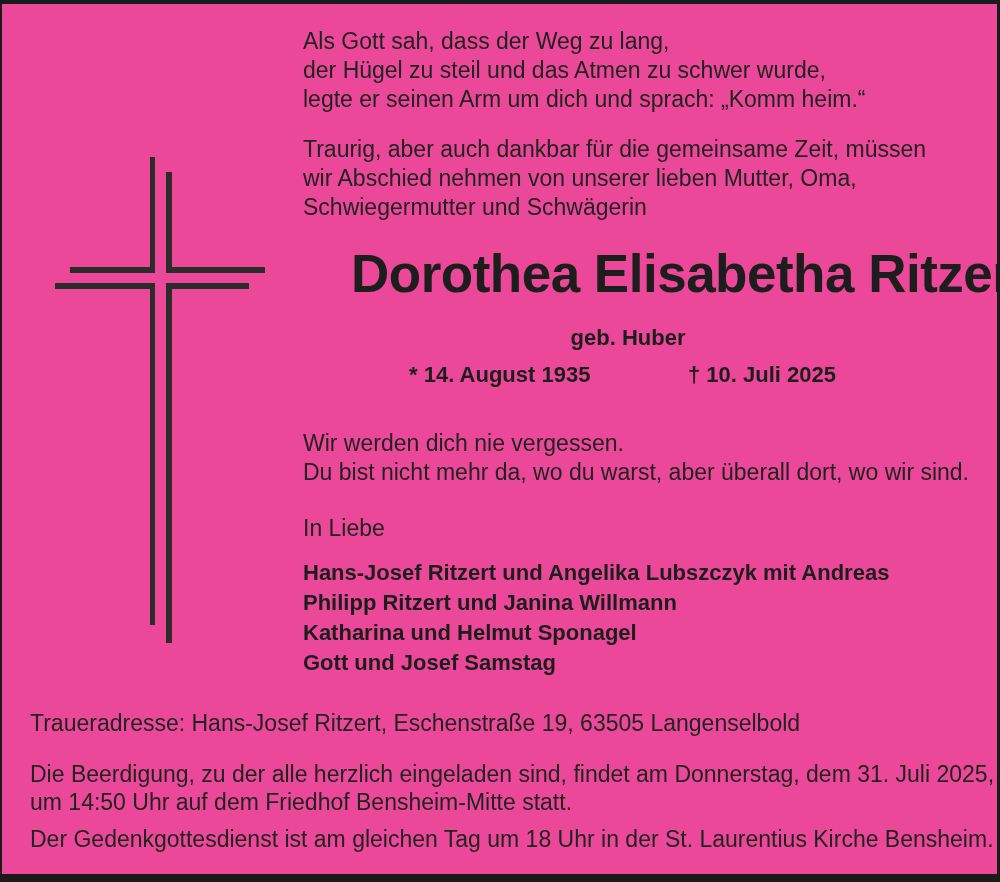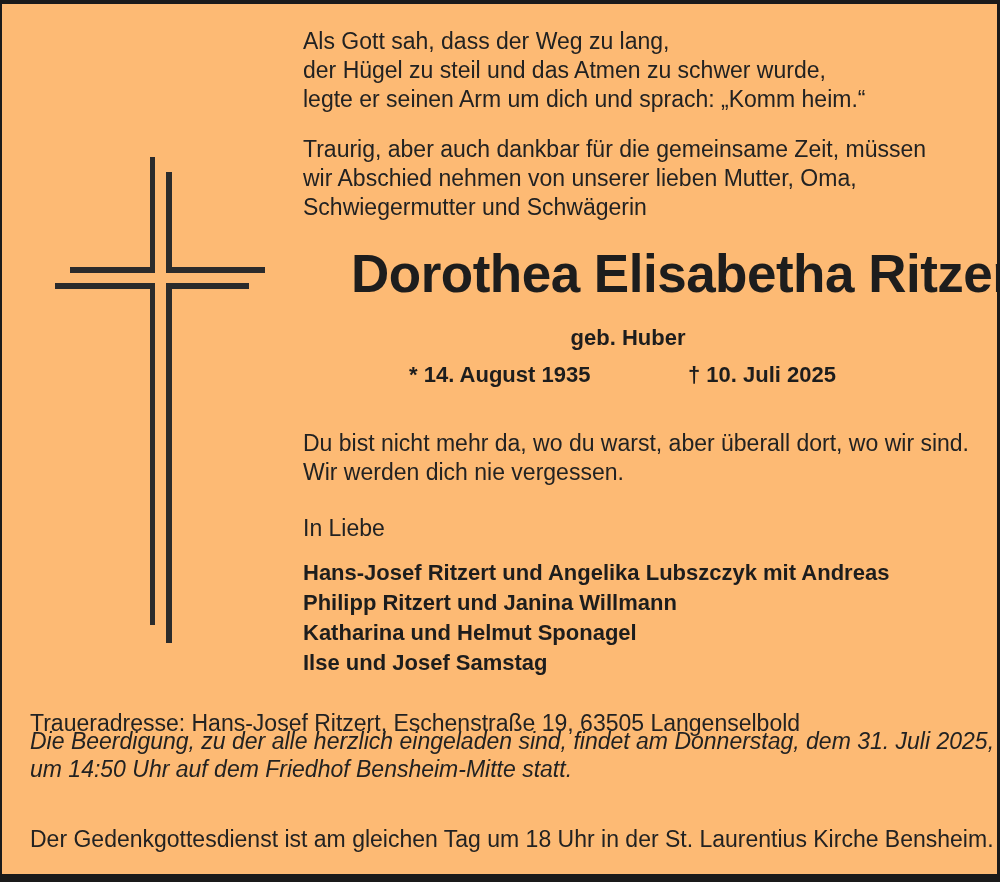--- a/index.html
+++ b/index.html
@@ -11,21 +11,21 @@
     width: 1000px;
     height: 882px;
     position: relative;
     font-family: "Liberation Sans", "DejaVu Sans", sans-serif;
     color: #222222;
     overflow: hidden;
   }
   .page {
     position: absolute;
     inset: 0;
-    background: #fdba74;
+    background: #ec4899;
   }
   .frame {
     position: absolute;
     inset: 0;
     border-style: solid;
     border-color: #1a1a1a;
     border-top-width: 4px;
     border-right-width: 3px;
     border-bottom-width: 8px;
     border-left-width: 2px;
@@ -84,21 +84,21 @@
   .closing     { top: 514px; font-size: 23px; line-height: 29px; }
   .family {
     top: 558px;
     font-size: 22px;
     line-height: 30px;
     font-weight: 700;
     color: #1d1d1d;
   }
   .bottom { left: 30px; font-size: 23px; line-height: 28px; }
   .address  { top: 709px; }
-  .funeral  { top: 727px; font-style: italic; }
+  .funeral  { top: 760px; }
   .memorial { top: 825px; }
 </style>
 </head>
 <body>
 
 <div class="page">
 
   <svg class="cross-svg" viewBox="0 0 280 660" aria-hidden="true">
     <g fill="#2b2b2b">
 
@@ -131,31 +131,31 @@
   <div class="block main-col deceased-name">Dorothea Elisabetha Ritzert</div>
 
   <div class="block main-col maiden">geb. Huber</div>
 
   <div class="block dates-row">
     <span class="date birth">* 14. August 1935</span>
     <span class="date death">† 10. Juli 2025</span>
   </div>
 
   <div class="block main-col remembrance">
+    <div>Wir werden dich nie vergessen.</div>
     <div>Du bist nicht mehr da, wo du warst, aber überall dort, wo wir sind.</div>
-    <div>Wir werden dich nie vergessen.</div>
   </div>
 
   <div class="block main-col closing">In Liebe</div>
 
   <div class="block main-col family">
     <div>Hans-Josef Ritzert und Angelika Lubszczyk mit Andreas</div>
     <div>Philipp Ritzert und Janina Willmann</div>
     <div>Katharina und Helmut Sponagel</div>
-    <div>Ilse und Josef Samstag</div>
+    <div>Gott und Josef Samstag</div>
   </div>
 
   <div class="block bottom address">Traueradresse: Hans-Josef Ritzert, Eschenstraße 19, 63505 Langenselbold</div>
 
   <div class="block bottom funeral">
     <div>Die Beerdigung, zu der alle herzlich eingeladen sind, findet am Donnerstag, dem 31. Juli 2025,</div>
     <div>um 14:50 Uhr auf dem Friedhof Bensheim-Mitte statt.</div>
   </div>
 
   <div class="block bottom memorial">Der Gedenkgottesdienst ist am gleichen Tag um 18 Uhr in der St. Laurentius Kirche Bensheim.</div>

